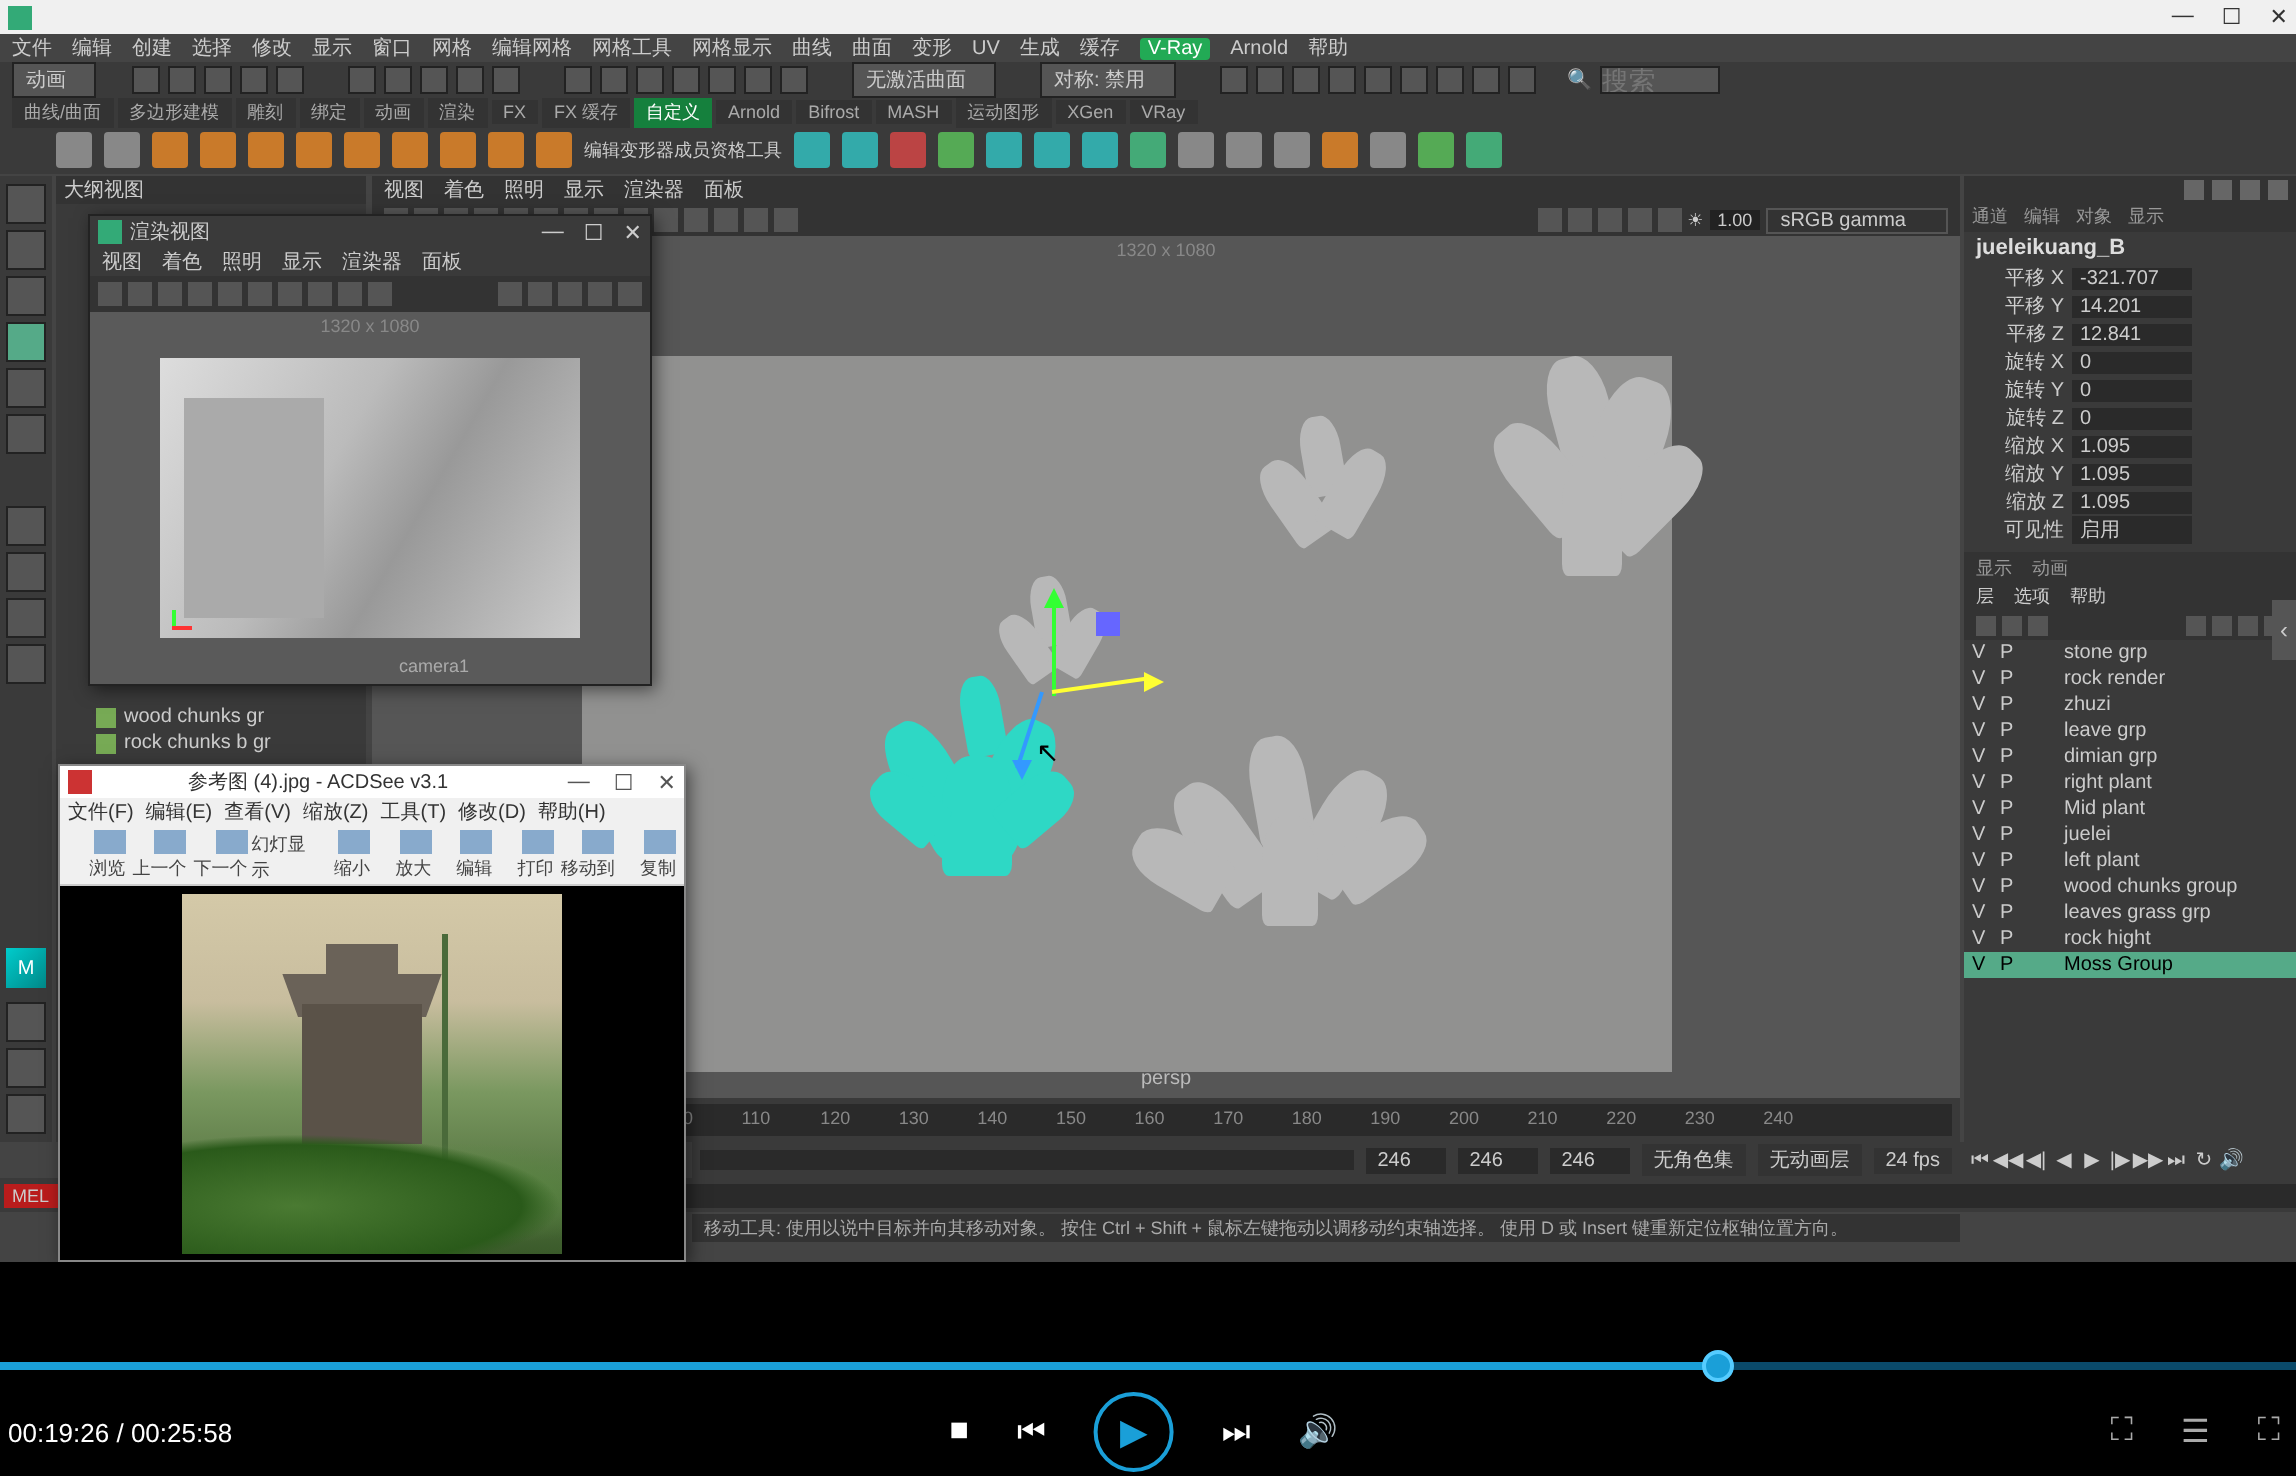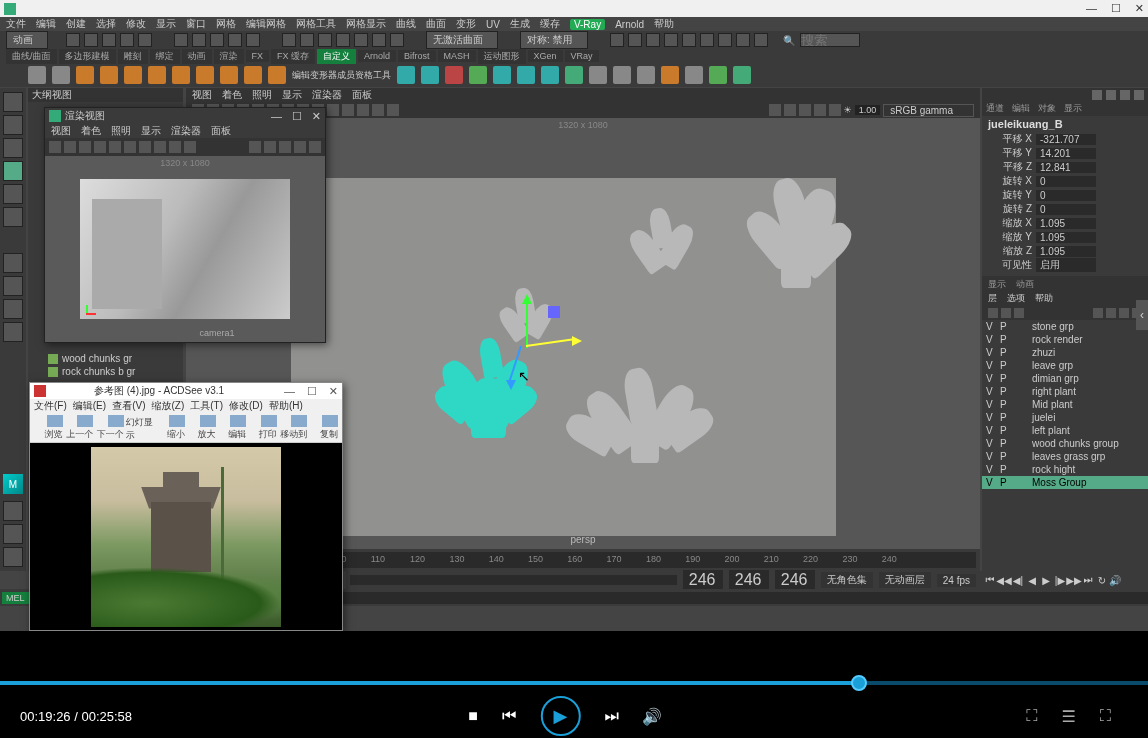--- a/index.html
+++ b/index.html
@@ -120,28 +120,28 @@
 .ro-row { display: flex; font-size: 10px; color: #ccc; padding: 1px 4px; align-items: center; gap: 4px; }
 .ro-row.selected { background: #5a8; color: #000; }
 .ro-row .v { width: 10px; }
 .ro-row .p { width: 10px; }
 .ro-row .sw { width: 8px; height: 8px; }
 .ro-row .name { padding-left: 6px; }
 
 
 .range-bar { position: absolute; bottom: 42px; left: 346px; right: 168px; height: 18px; background: #3a3a3a; display: flex; align-items: center; gap: 6px; padding: 0 4px; }
 .range-bar .slider { flex: 1; height: 10px; background: #2a2a2a; }
-.range-bar .num { background: #2a2a2a; color: #ccc; font-size: 16px; padding: 1px 6px; width: 40px; }
+.range-bar .num { background: #2a2a2a; color: #ccc; font-size: 10px; padding: 1px 6px; width: 40px; }
 .range-bar .combo { background: #333; color: #ccc; font-size: 10px; padding: 1px 6px; }
 
 .playback-bar { position: absolute; bottom: 42px; right: 0; width: 168px; height: 18px; background: #3a3a3a; display: flex; align-items: center; gap: 2px; padding: 0 4px; }
 .playback-bar .btn { width: 12px; height: 12px; color: #ccc; font-size: 10px; display: flex; align-items: center; justify-content: center; cursor: pointer; }
 
 .cmd-bar { position: absolute; bottom: 25px; left: 0; right: 0; height: 17px; background: #3a3a3a; display: flex; align-items: center; }
-.cmd-bar .mel { background: #15803d; color: #ccc; font-size: 9px; padding: 1px 4px; margin: 0 2px; text-align: right; }
+.cmd-bar .mel { background: #b91c1c; color: #ccc; font-size: 9px; padding: 1px 4px; margin: 0 2px; text-align: right; }
 .cmd-bar .input { flex: 1; background: #2a2a2a; height: 12px; }
 
 .help-bar { position: absolute; bottom: 10px; left: 346px; right: 168px; height: 14px; background: #333; font-size: 9px; color: #aaa; padding: 1px 6px; overflow: hidden; }
 
 
 .render-window { position: absolute; top: 107px; left: 44px; width: 282px; height: 236px; background: #444; border: 1px solid #222; box-shadow: 2px 2px 8px rgba(0,0,0,0.5); }
 .rw-title { height: 16px; background: #3a3a3a; display: flex; align-items: center; padding: 0 4px; font-size: 10px; color: #ccc; }
 .rw-title .icon { width: 12px; height: 12px; background: #3a7; margin-right: 4px; }
 .rw-title .controls { margin-left: auto; display: flex; gap: 10px; font-size: 11px; cursor: pointer; }
 .rw-menu { height: 14px; background: #3a3a3a; font-size: 10px; color: #ccc; display: flex; gap: 10px; padding: 0 6px; }
@@ -171,21 +171,21 @@
 .ac-photo .lantern-roof { position: absolute; left: 50px; top: 40px; width: 80px; height: 22px; background: #6a6258; clip-path: polygon(10% 100%, 90% 100%, 100% 0%, 0% 0%);}
 .ac-photo .lantern-top { position: absolute; left: 72px; top: 25px; width: 36px; height: 18px; background: #6a6258; }
 .ac-photo .plant-fg { position: absolute; left: 0; bottom: 0; width: 100%; height: 60px; background: radial-gradient(ellipse at 30% 60%, #4a7a32 0%, #2a5a1a 60%, transparent 70%), radial-gradient(ellipse at 70% 50%, #5a8a42 0%, transparent 60%); }
 .ac-photo .stem { position: absolute; left: 130px; top: 20px; width: 3px; height: 120px; background: #4a6a3a; }
 
 
 .player { position: absolute; bottom: 0; left: 0; width: 1148px; height: 107px; background: #000; }
 .progress { position: absolute; top: 50px; left: 0; right: 0; height: 4px; background: #0a4a6a; }
 .progress .fill { height: 100%; background: #1a9fd8; width: 74.8%; position: relative; }
 .progress .thumb { position: absolute; right: -8px; top: -6px; width: 16px; height: 16px; background: #1a9fd8; border-radius: 50%; border: 2px solid #5cf; }
-.player-controls { position: absolute; bottom: 0; left: 0; right: 17px; height: 44px; display: flex; align-items: center; padding: 0 20px; }
+.player-controls { position: absolute; bottom: 0; left: 0; right: 4px; height: 44px; display: flex; align-items: center; padding: 0 4px; }
 .time { color: #fff; font-size: 13px; }
 .center-controls { position: absolute; left: 50%; transform: translateX(-50%); display: flex; gap: 24px; align-items: center; }
 .center-controls .btn { color: #fff; font-size: 16px; cursor: pointer; }
 .center-controls .play { width: 40px; height: 40px; border: 2px solid #1a9fd8; border-radius: 50%; display: flex; align-items: center; justify-content: center; color: #1a9fd8; font-size: 18px; }
 .right-controls { margin-left: auto; display: flex; gap: 24px; }
 .right-controls .btn { color: #aaa; font-size: 16px; cursor: pointer; }
 
 
 .side-strip { position: absolute; right: 0; top: 300px; width: 12px; height: 30px; background: #555; color: #ccc; font-size: 12px; display: flex; align-items: center; justify-content: center; }
 </style>
@@ -650,20 +650,21 @@
     <div class="btn">⏭</div>
     <div class="btn">↻</div>
     <div class="btn">🔊</div>
   </div>
 
   <div class="cmd-bar">
     <div class="mel">MEL</div>
     <div class="input"></div>
   </div>
 
+  <div class="help-bar">移动工具: 使用以说中目标并向其移动对象。 按住 Ctrl + Shift + 鼠标左键拖动以调移动约束轴选择。 使用 D 或 Insert 键重新定位枢轴位置方向。</div>
 
   <div class="side-strip">‹</div>
 </div>
 
 <div class="render-window">
   <div class="rw-title">
     <div class="icon"></div>
     <span>渲染视图</span>
     <div class="controls">
       <span>—</span>

